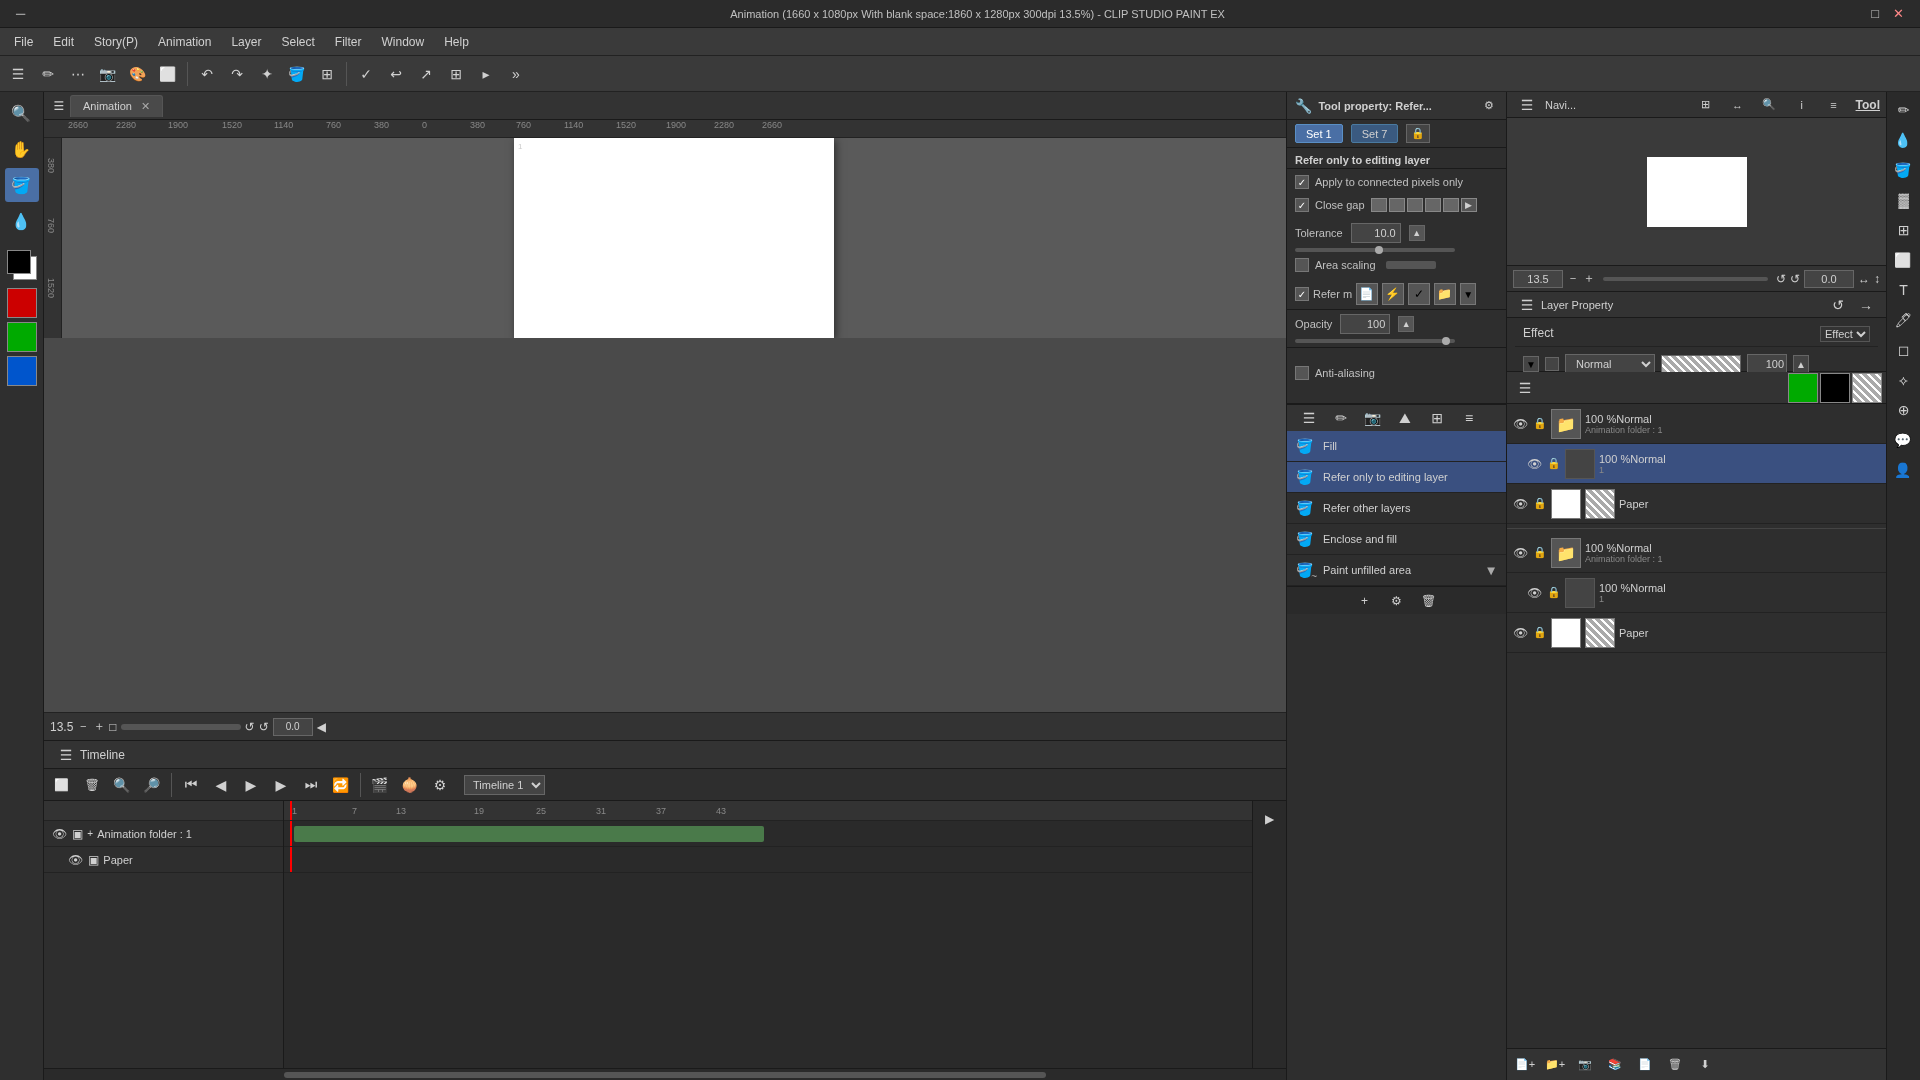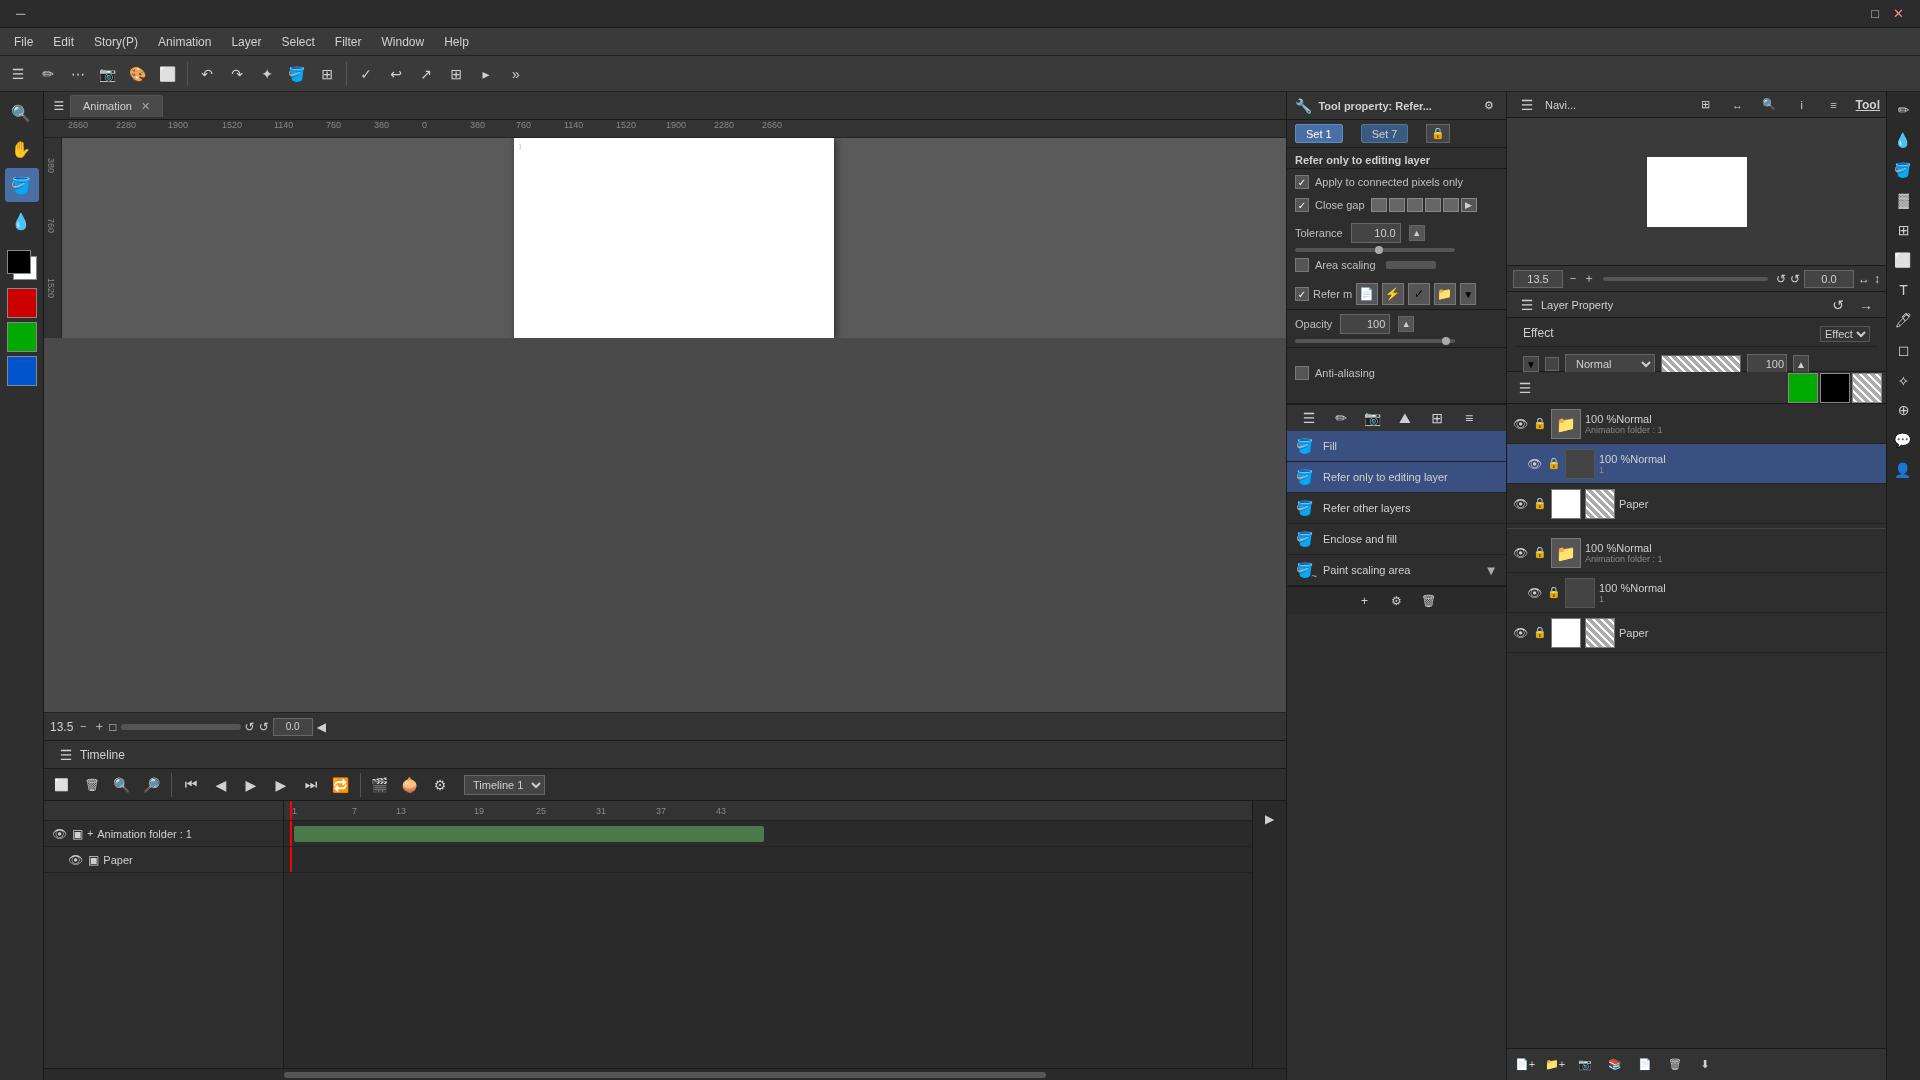--- a/index.html
+++ b/index.html
@@ -496,20 +496,21 @@
       flex-direction: column;
     }
   </style>
 </head>
 <body>
 
 <div id="title-bar">
   <div style="width:80px; display:flex; gap:4px;">
     <button class="win-btn">─</button>
   </div>
+  <div id="title-text">Animation (1660 x 1080px With blank space:1860 x 1280px 300dpi 13.5%) - CLIP STUDIO PAINT EX</div>
   <div style="display:flex; gap:2px;">
     <button class="win-btn">□</button>
     <button class="win-btn" style="color:#f88;">✕</button>
   </div>
 </div>
 
 <div id="menu-bar">
   <div class="menu-item">File</div>
   <div class="menu-item">Edit</div>
   <div class="menu-item">Story(P)</div>
@@ -704,21 +705,21 @@
   </div>
 
   <div style="display:flex; flex-direction:column; width:220px; background:#2e2e2e; border-left:1px solid #1a1a1a; overflow:hidden;">
 
     <div id="tp-header">
       <span style="font-size:14px;">🔧</span>
       <span style="flex:1; font-size:11px;font-weight:bold;">Tool property: Refer...</span>
       <button class="tb-btn" style="width:18px; height:18px; font-size:11px;">⚙</button>
     </div>
 
-    <div style="display:flex; gap:18px; padding:4px 8px; border-bottom:1px solid #1a1a1a;">
+    <div style="display:flex; gap:8px; padding:4px 8px; border-bottom:1px solid #1a1a1a;">
       <button style="padding:2px 10px; background:#4a6fa5; border:1px solid #5a8fc5; color:#fff; font-size:11px; cursor:pointer; border-radius:2px;">Set 1</button>
       <button style="padding:2px 10px; background:#3a5a80; border:1px solid #4a7aa0; color:#d0d0d0; font-size:11px; cursor:pointer; border-radius:2px;">Set 7</button>
       <button style="padding:2px 4px; background:#444; border:1px solid #666; color:#d0d0d0; font-size:11px; cursor:pointer;">🔒</button>
     </div>
 
     <div style="padding:6px 8px 2px; font-size:11px; color:#d0d0d0; font-weight:bold; border-bottom:1px solid #1a1a1a;">Refer only to editing layer</div>
 
     <div class="tp-row" style="padding:6px 8px 2px;">
       <div class="tp-checkbox checked">✓</div>
       <span class="tp-label">Apply to connected pixels only</span>
@@ -807,21 +808,21 @@
         <span>Refer other layers</span>
       </div>
       <div class="fill-option">
         <div class="fill-icon">🪣</div>
         <span>Enclose and fill</span>
       </div>
       <div class="fill-option">
         <div class="fill-icon" style="position:relative;">
           <span style="font-size:10px; color:#aaa; position:absolute; bottom:-2px; right:-2px;">~</span>🪣
         </div>
-        <span>Paint scaling area</span>
+        <span>Paint unfilled area</span>
         <button style="width:14px; height:14px; background:none; border:none; color:#aaa; cursor:pointer; margin-left:auto;">▼</button>
       </div>
     </div>
 
     <div style="height:28px; background:#2a2a2a; border-top:1px solid #1a1a1a; display:flex; align-items:center; justify-content:center; gap:4px; padding:0 4px;">
       <button class="tb-btn" style="font-size:12px;">+</button>
       <button class="tb-btn" style="font-size:12px;">⚙</button>
       <button class="tb-btn" style="font-size:12px;">🗑</button>
     </div>
   </div>

